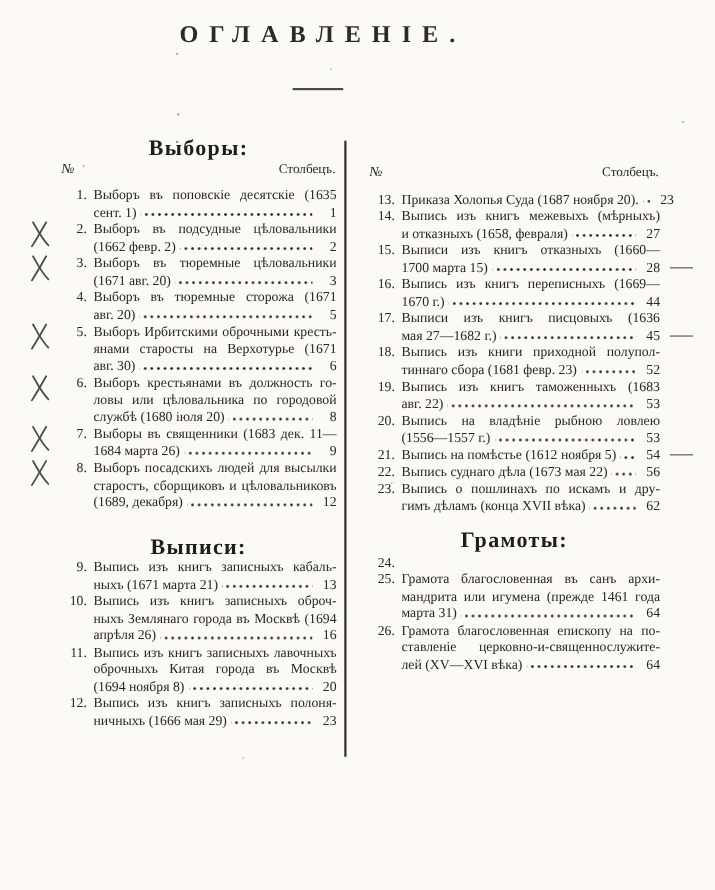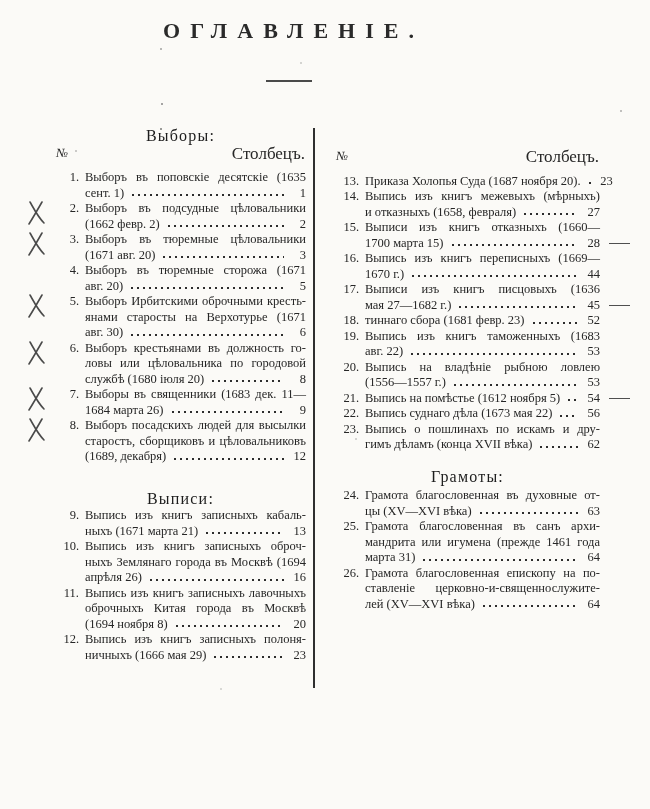--- a/index.html
+++ b/index.html
@@ -29,33 +29,33 @@
   }
   .columns{
     position:absolute;left:55px;top:128px;width:560px;
     display:flex;align-items:flex-start;
   }
   .col{font-size:12.5px;line-height:15.5px;}
   .col.left{width:251px;}
   .divider{width:2px;height:560px;background:#2f2f2f;margin-left:7px;margin-right:20px;flex:none;}
   .col.right{width:265px;padding-top:21px;}
   .sec-header{
-    text-align:center;font-weight:normal;font-size:16px;
+    text-align:center;font-weight:bold;font-size:20px;
     letter-spacing:1.2px;color:#1d1d1d;
     margin-bottom:2px;
   }
   .col .sec-header + .num-row{margin-top:1px;}
   .col.left .sec-header:not(:first-child){margin-top:26px;}
   .col.right .sec-header{margin-top:16px;margin-bottom:4px;}
   .num-row{
     display:flex;justify-content:space-between;align-items:flex-end;
     margin-bottom:9px;padding:0 1px;
   }
   .numero{font-style:italic;font-size:12.5px;}
-  .stolbets{font-size:17px;}
+  .stolbets{font-size:12px;}
   .entry{display:flex;position:relative;}
   .enum{flex:none;width:24px;text-align:right;padding-right:6px;}
   .ebody{flex:1;min-width:0;font-family:Liberation Serif, serif;}
   .eline{text-align:justify;}
   .eline.just{text-align-last:justify;}
   .eline.last{display:flex;position:relative;}
   .etext{flex:none;white-space:pre;}
   .leader{
     flex:1 1 auto;min-width:6px;margin:0 2px 0 4px;
     background:radial-gradient(circle,#2d2d2d 1px,rgba(0,0,0,0) 1.35px) left 2px bottom 3px / 6px 6px repeat-x;
@@ -299,20 +299,21 @@
               <span class="etext">мая 27—1682 г.)</span>
               <span class="leader"></span>
               <span class="pg">45</span>
               <span class="mdash"></span>
             </div>
           </div>
         </div>
         <div class="entry">
           <span class="enum">18.</span>
           <div class="ebody">
+            <div class="eline just">Выпись изъ книги приходной полупол-</div>
             <div class="eline last">
               <span class="etext">тиннаго сбора (1681 февр. 23)</span>
               <span class="leader"></span>
               <span class="pg">52</span>
             </div>
           </div>
         </div>
         <div class="entry">
           <span class="enum">19.</span>
           <div class="ebody">
@@ -363,28 +364,20 @@
             <div class="eline last">
               <span class="etext">гимъ дѣламъ (конца XVII вѣка)</span>
               <span class="leader"></span>
               <span class="pg">62</span>
             </div>
           </div>
         </div>
         <div class="sec-header">Грамоты:</div>
         <div class="entry">
           <span class="enum">24.</span>
-          <div class="ebody">
-            <div class="eline just">Грамота благословенная въ духовные от-</div>
-            <div class="eline last">
-              <span class="etext">цы (XV—XVI вѣка)</span>
-              <span class="leader"></span>
-              <span class="pg">63</span>
-            </div>
-          </div>
         </div>
         <div class="entry">
           <span class="enum">25.</span>
           <div class="ebody">
             <div class="eline just">Грамота благословенная въ санъ архи-</div>
             <div class="eline just">мандрита или игумена (прежде 1461 года</div>
             <div class="eline last">
               <span class="etext">марта 31)</span>
               <span class="leader"></span>
               <span class="pg">64</span>

